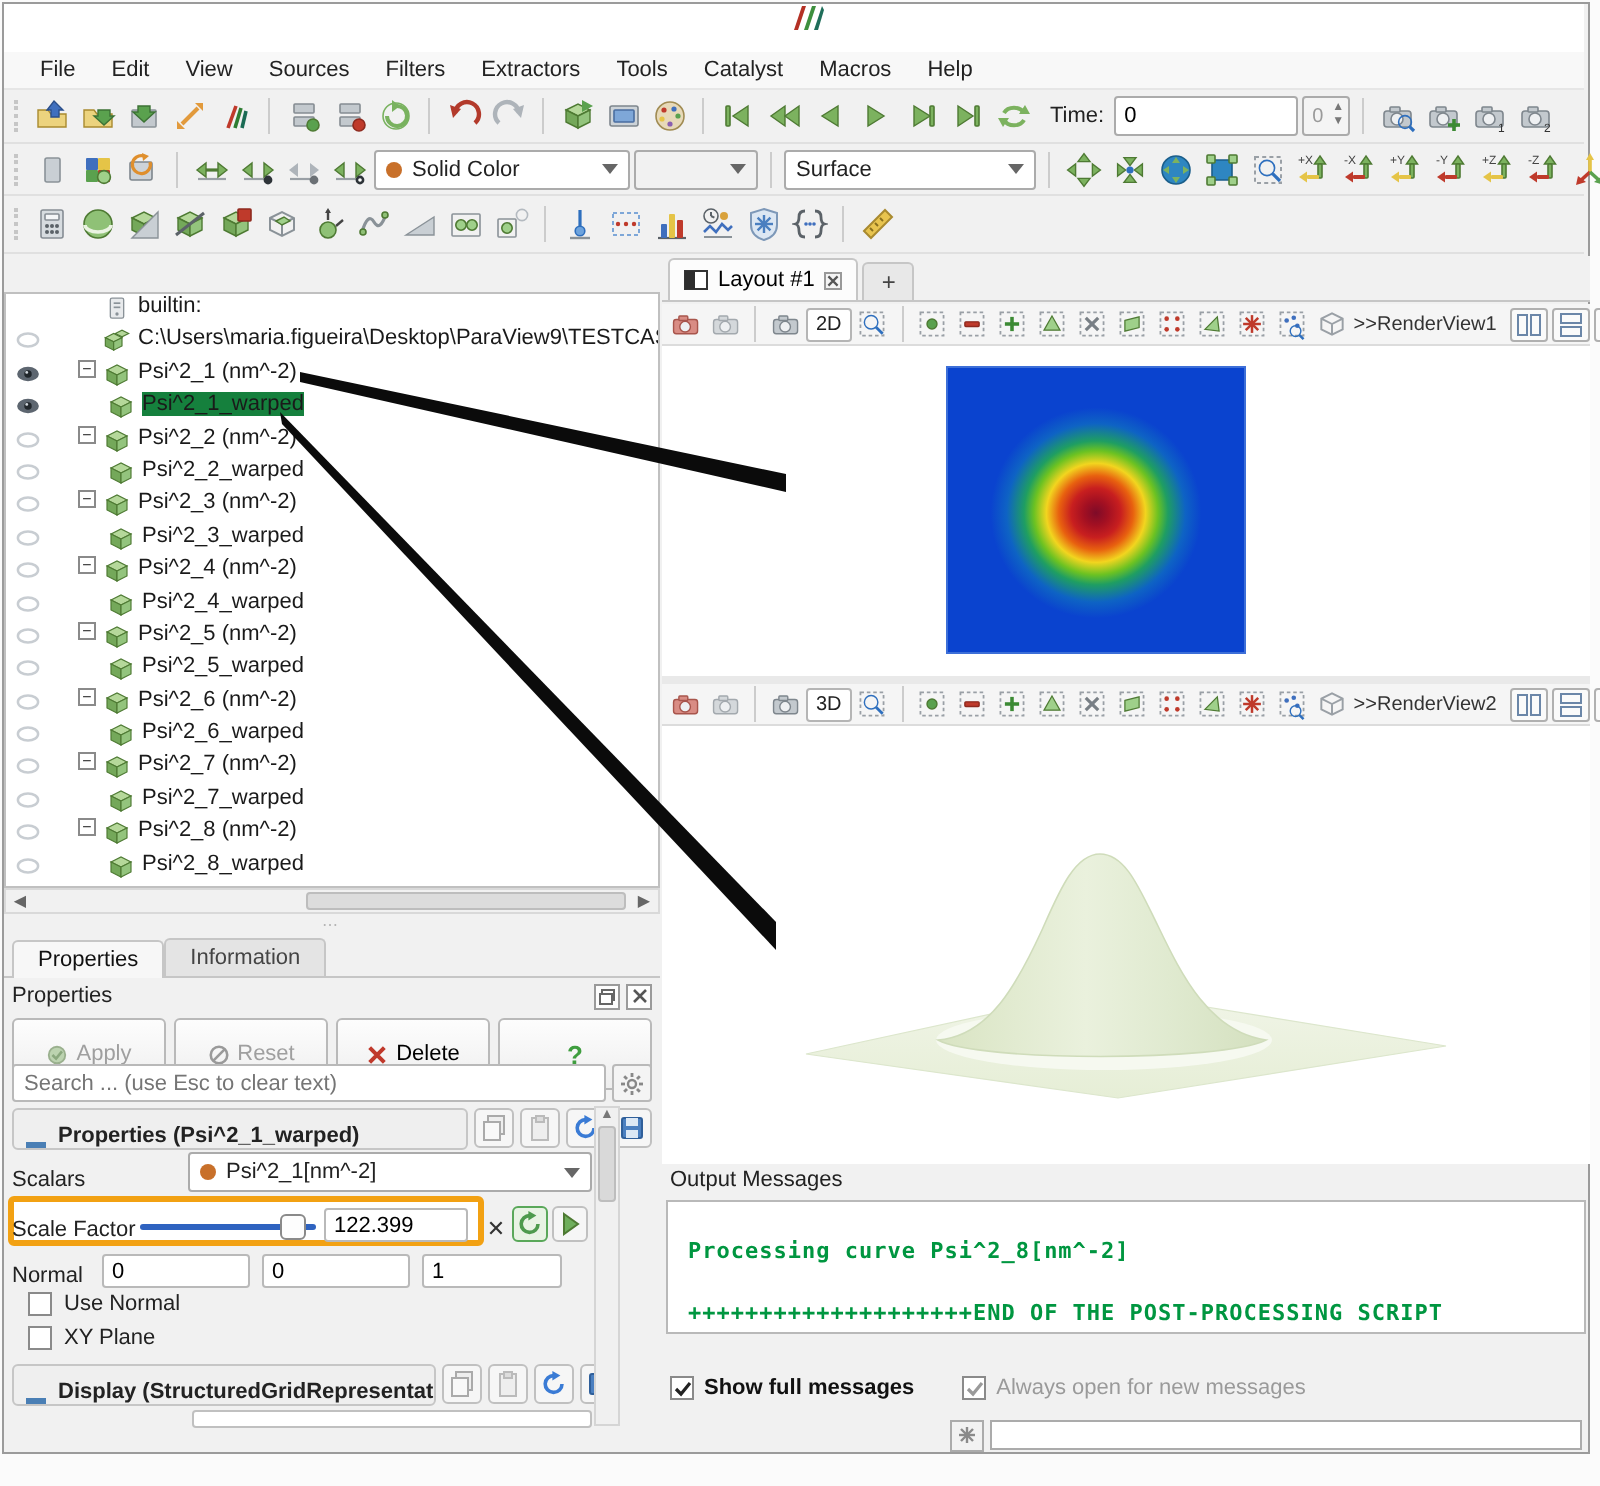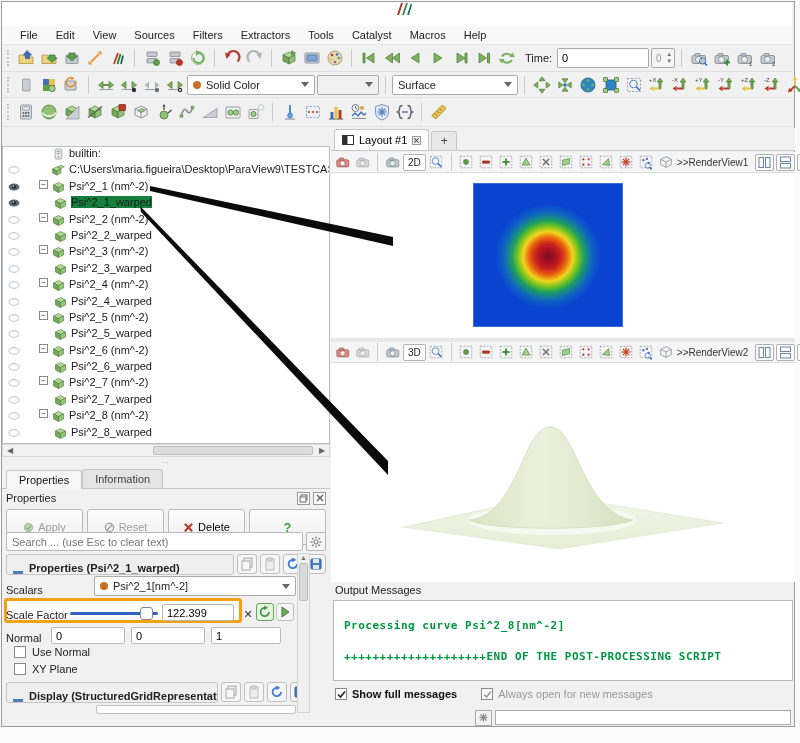--- a/index.html
+++ b/index.html
@@ -95,21 +95,21 @@
     background:#0a43cf;
     background-image:radial-gradient(circle 62px at 50% 51%,
       #7e0b28 0%, #a31022 10%, #c81f1f 20%, #e8610f 30%, #f2d51f 40%,
       #6cc222 50%, #1f9e62 58%, #0e63c4 72%, #0a43cf 85%);
     border:1px solid #3d6fd8; }
   #rvdivider { left:331px; top:338px; width:464px; height:4px; background:#e9e9e9; }
   #rv2canvas { left:331px; top:363px; width:464px; height:219px; background:#ffffff; }
 
   
   #out-title { left:335px; top:584px; width:456px; height:15px; font-size:11px; color:#222; }
-  #console { left:333px; top:600px; width:460px; height:81px; background:#ffffff; border:1px solid #b9b9b9; font-family:"DejaVu Sans Mono", monospace; font-size:11px; font-weight:bold; color:#009640; padding:18px 10px 0 10px; }
+  #console { left:333px; top:600px; width:460px; height:67px; background:#ffffff; border:1px solid #b9b9b9; font-family:"DejaVu Sans Mono", monospace; font-size:11px; font-weight:bold; color:#009640; padding:18px 10px 0 10px; }
   #console .cline { margin-bottom:18px; white-space:nowrap; letter-spacing:0.5px; }
   #out-checks { left:335px; top:686px; width:456px; height:16px; display:flex; align-items:center; gap:24px; font-size:11px; }
   #out-checks .c1 { font-weight:bold; color:#111; }
   #out-checks .c2 { color:#9a9a9a; }
   #statusrow { left:331px; top:708px; width:464px; height:19px; display:flex; align-items:center; }
   #status-btn { margin-left:144px; width:17px; height:16px; border:1px solid #ababab; background:#f2f2f2; display:flex; align-items:center; justify-content:center; }
   #status-field { margin-left:3px; width:296px; height:15px; border:1px solid #ababab; background:#ffffff; }
 
   #annotations { position:absolute; left:0; top:0; width:800px; height:743px; pointer-events:none; z-index:60; }
   svg text { font-family:"Liberation Sans",sans-serif; }

